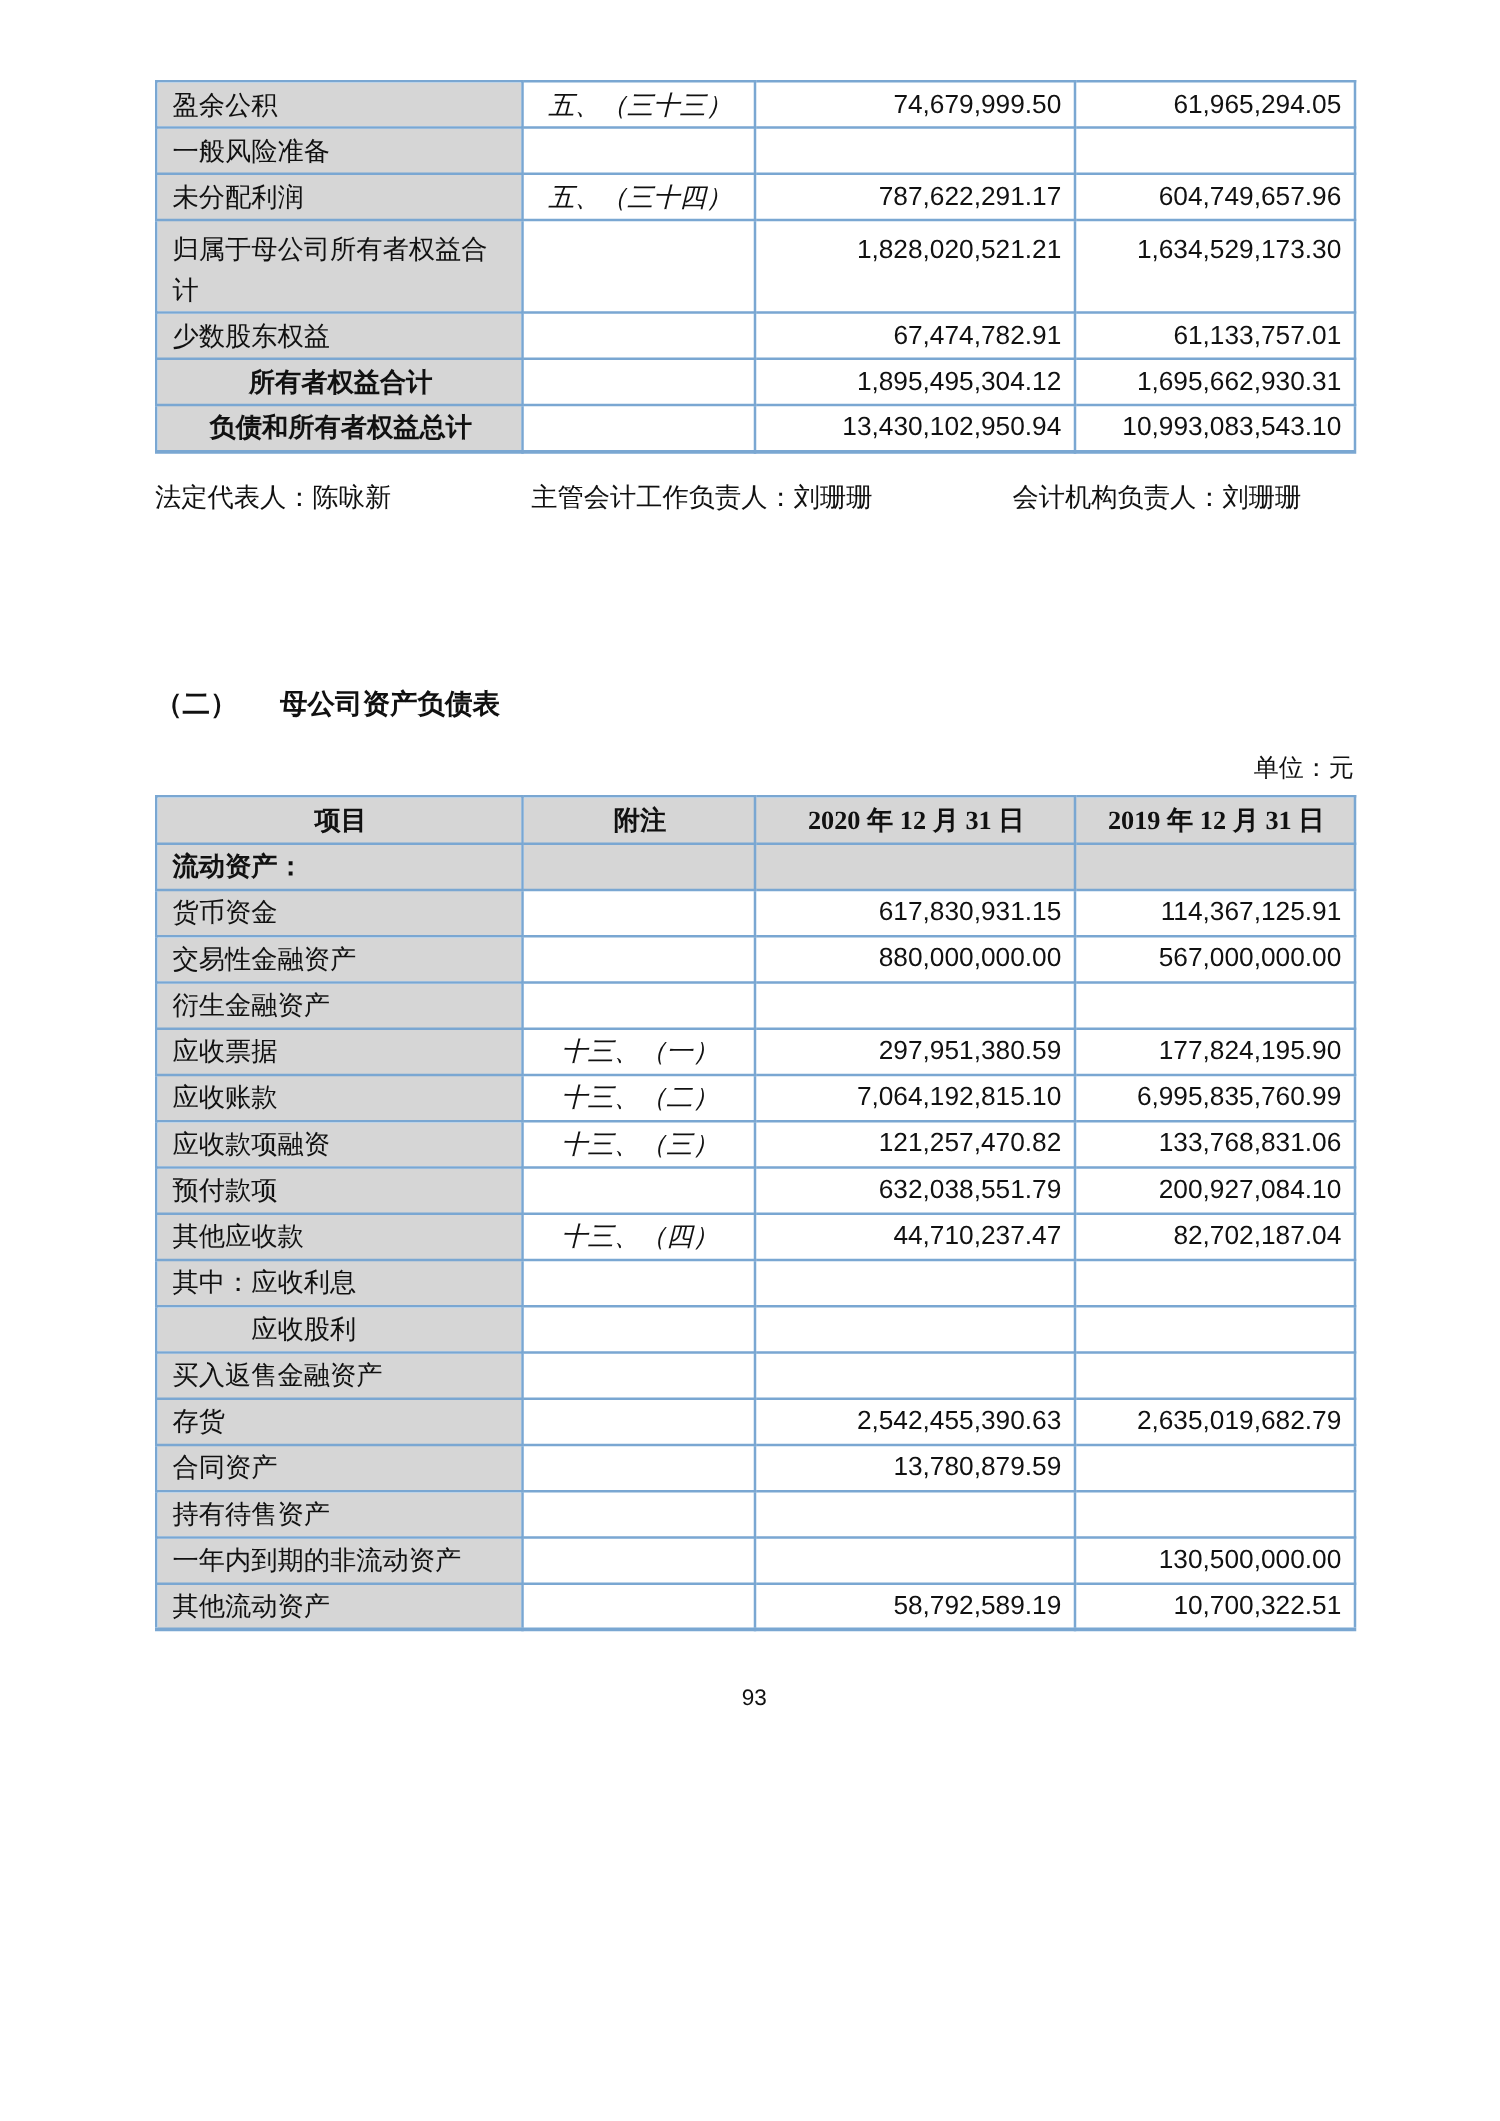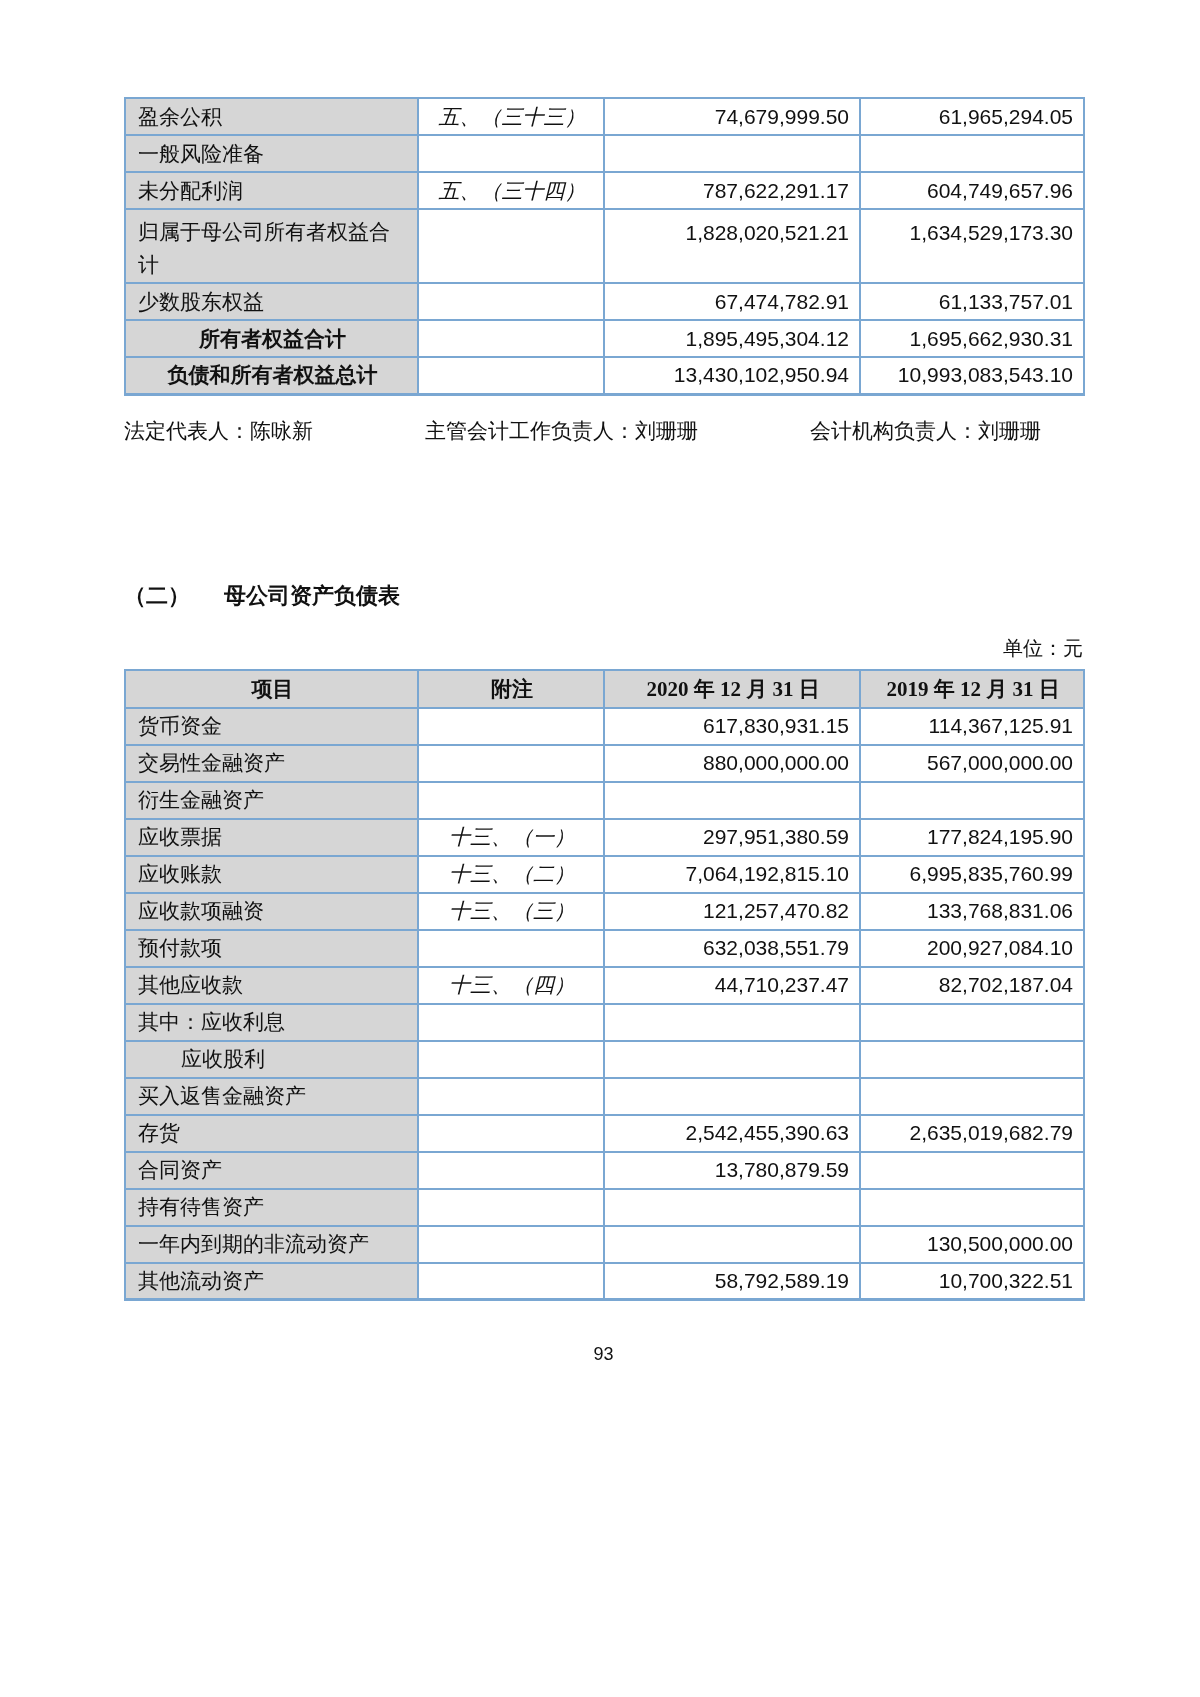--- a/index.html
+++ b/index.html
@@ -42,21 +42,21 @@
   td.c-item{background:var(--shade);text-align:left;}
   td.c-note{text-align:center;font-size:20px;font-style:italic;}
   td.c-2020, td.c-2019{
     text-align:right;
     font-family:"Liberation Sans","DejaVu Sans",sans-serif;
     font-size:19px;
   }
 
   tr.r-total td.c-item{font-weight:bold;text-align:center;}
   tr.r-section td{background:var(--shade);font-weight:bold;}
-  tr.r-indent2 td.c-item{padding-left:55px;}
+  tr.r-indent2 td.c-item{padding-left:75px;}
   tr.r-tall td{height:74px;vertical-align:top;padding-top:6px;line-height:33px;}
 
   thead.bs-head th{
     background:var(--shade);
     text-align:center;
     font-weight:bold;
     font-size:21px;
     height:38px;
   }
 
@@ -81,21 +81,21 @@
   .section-heading .sec-num{margin-right:34px;}
 
   .unit-line{
     margin-top:24px;
     text-align:right;
     font-size:20px;
     line-height:28px;
   }
 
   .tbl2{margin-top:7px;}
-  .tbl1{margin-top:97px;}
+  .tbl1{margin-top:64px;}
 
   .page-number{
     margin-top:43px;
     text-align:center;
     font-size:18px;
     font-family:"Liberation Sans","DejaVu Sans",sans-serif;
   }
 </style>
 </head>
 <body>
@@ -177,20 +177,26 @@
       </colgroup>
       <thead class="bs-head">
         <tr>
           <th>项目</th>
           <th>附注</th>
           <th>2020 年 12 月 31 日</th>
           <th>2019 年 12 月 31 日</th>
         </tr>
       </thead>
       <tbody>
+          <tr class="r-section">
+            <td class="c-item">流动资产：</td>
+            <td class="c-note"></td>
+            <td class="c-2020"></td>
+            <td class="c-2019"></td>
+          </tr>
           <tr>
             <td class="c-item">货币资金</td>
             <td class="c-note"></td>
             <td class="c-2020">617,830,931.15</td>
             <td class="c-2019">114,367,125.91</td>
           </tr>
           <tr>
             <td class="c-item">交易性金融资产</td>
             <td class="c-note"></td>
             <td class="c-2020">880,000,000.00</td>

